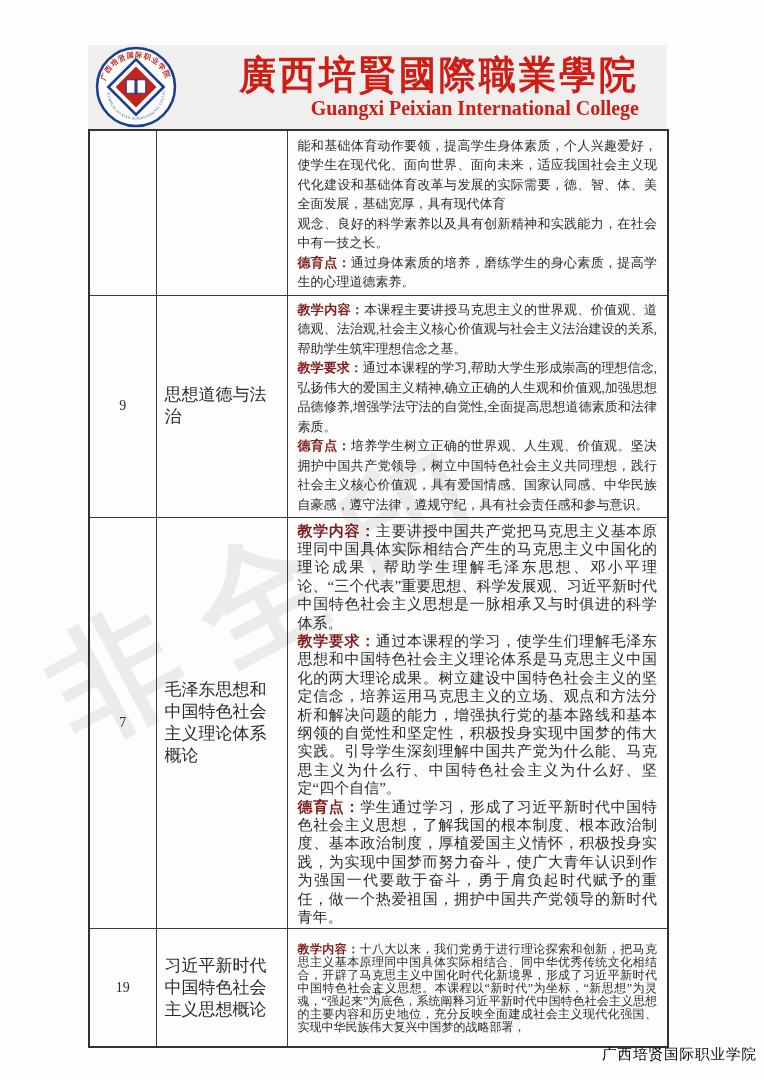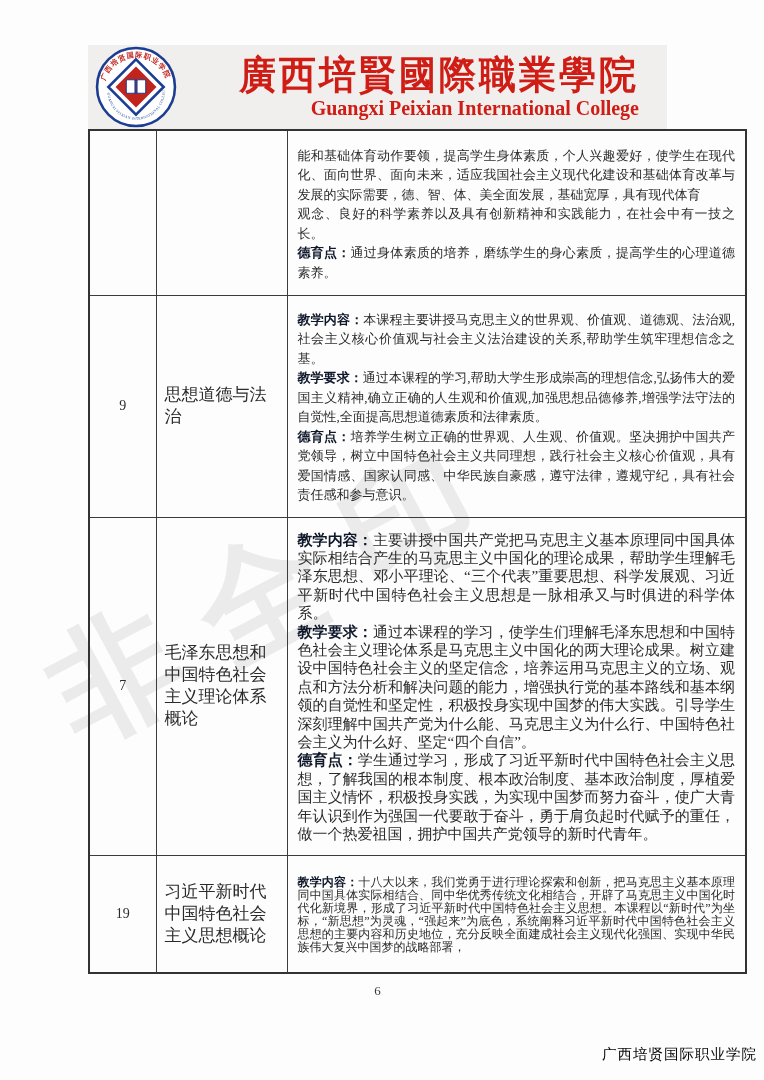--- a/index.html
+++ b/index.html
@@ -65,33 +65,33 @@
   }
   table.course-table td {
     border:1px solid #3c3c3c;
     vertical-align:middle;
     overflow:hidden;
   }
   table.course-table { border:2px solid #333; }
   td.col-num   { width:67px;  text-align:center; font-size:14px; }
   td.col-name  { width:131px; text-align:left; font-size:17px; line-height:22px; padding:2px 8px; }
   td.col-content {
-    width:459px;
+    width:381px;
     vertical-align:top;
     padding:4px 10px 2px 10px;
     text-align:justify;
   }
   tr.r1 { height:165px; }
   tr.r2 { height:222px; }
   tr.r3 { height:338px; }
   tr.r4 { height:118px; }
   tr.r1 td.col-content p, tr.r2 td.col-content p { font-size:13px; line-height:19.5px; }
   tr.r3 td.col-content p { font-size:15px; line-height:18.4px; }
   tr.r4 td.col-content p { font-size:12px;  line-height:13px; }
-  td.col-content p b { color:#0f172a; }
+  td.col-content p b { color:#7f1d1d; }
   
   .page-num {
     position:absolute;
     left:88px; top:983px;
     width:579px;
     text-align:center;
     font-size:13px;
     color:#3a3a46;
     z-index:1;
   }

